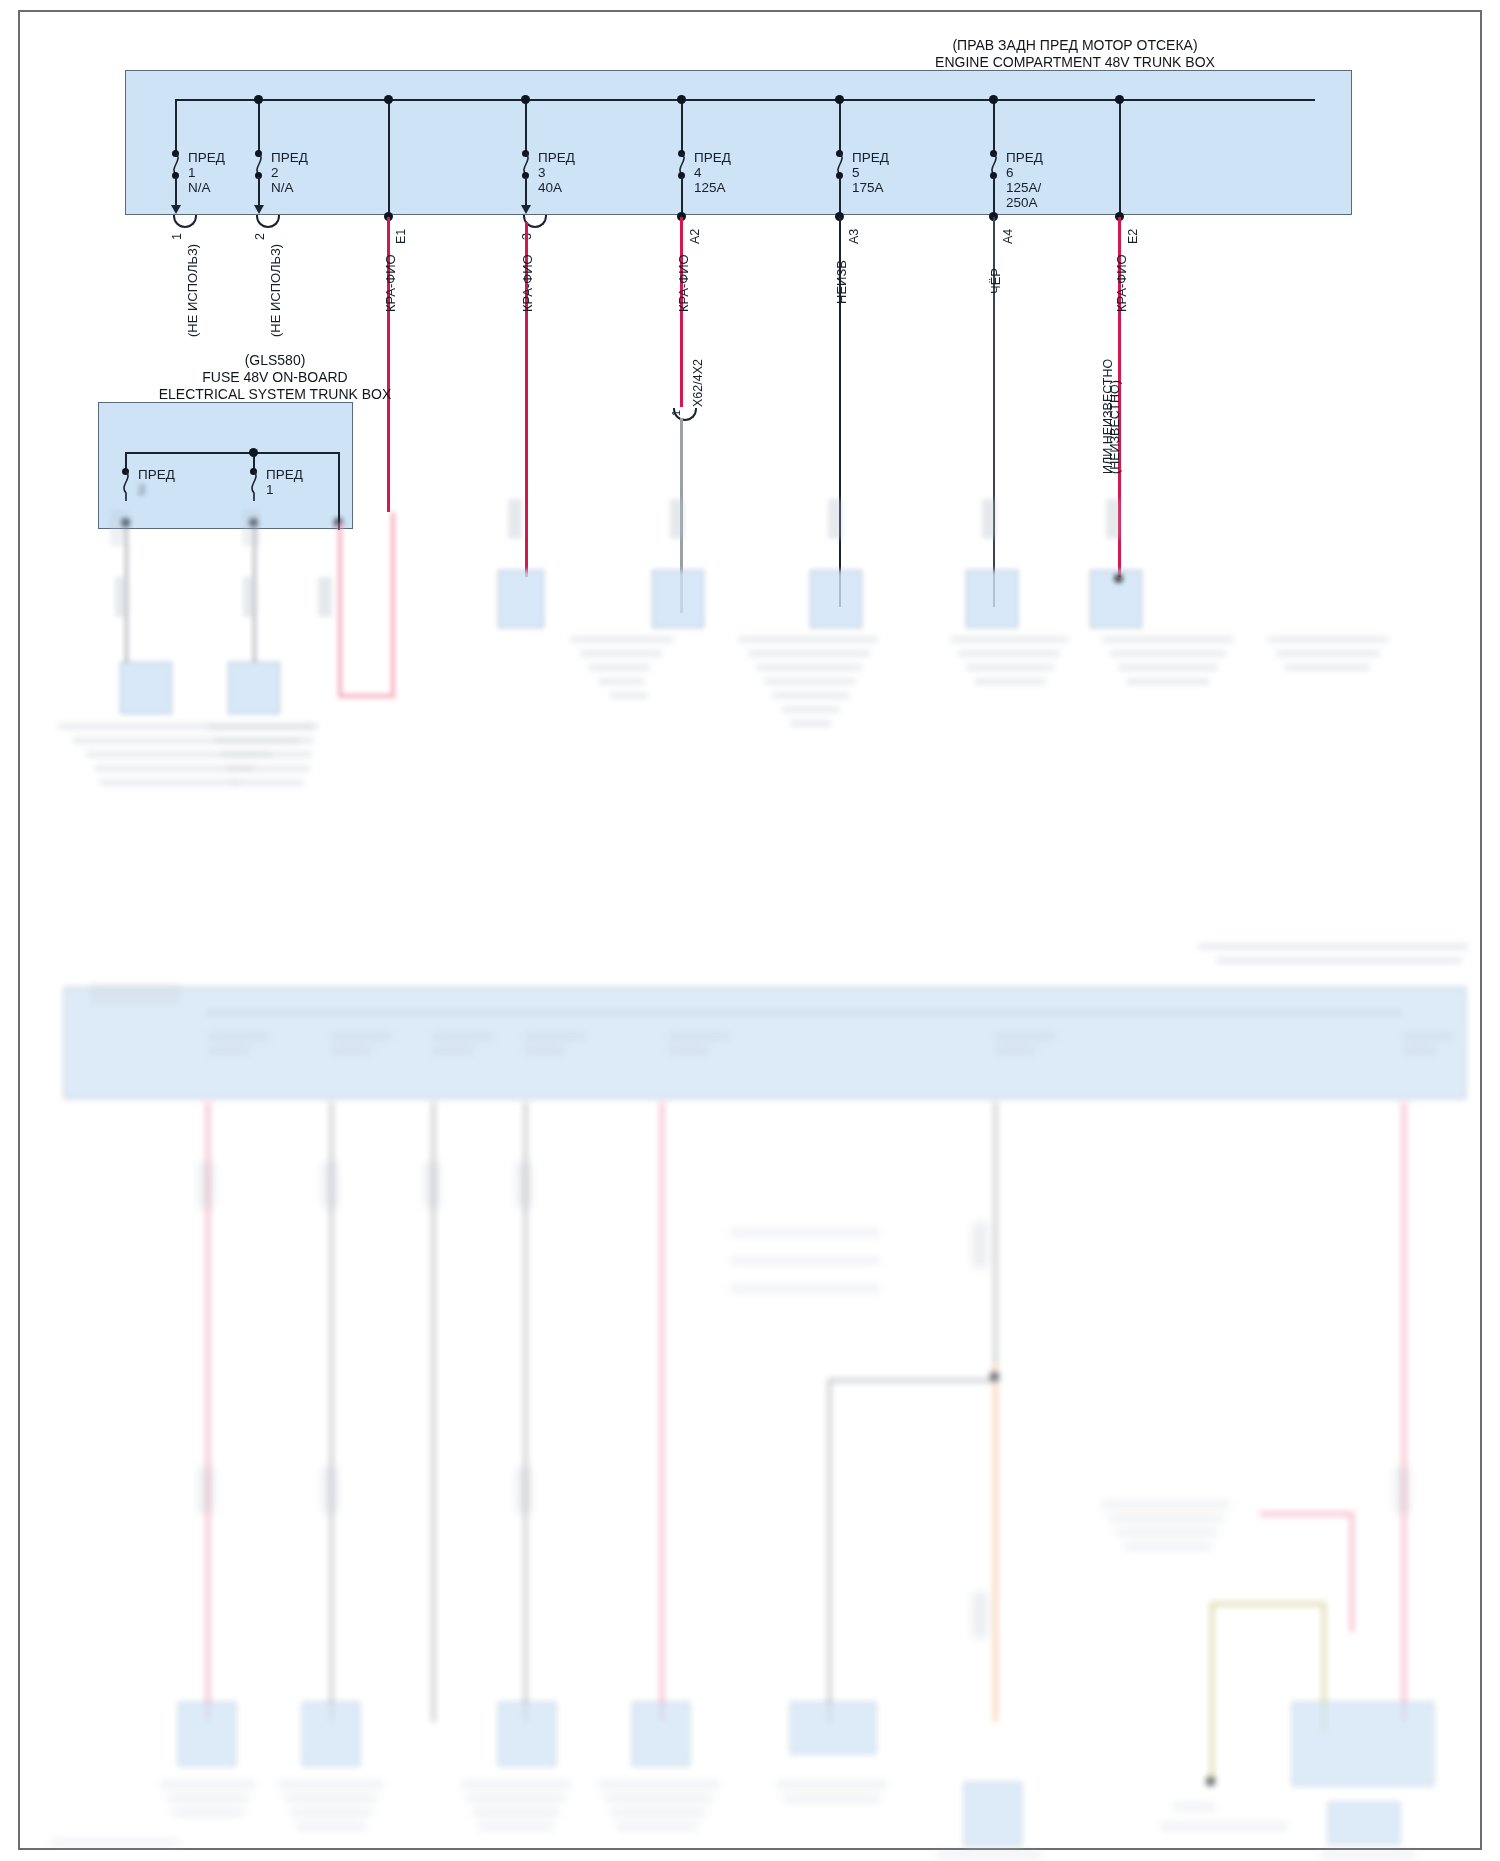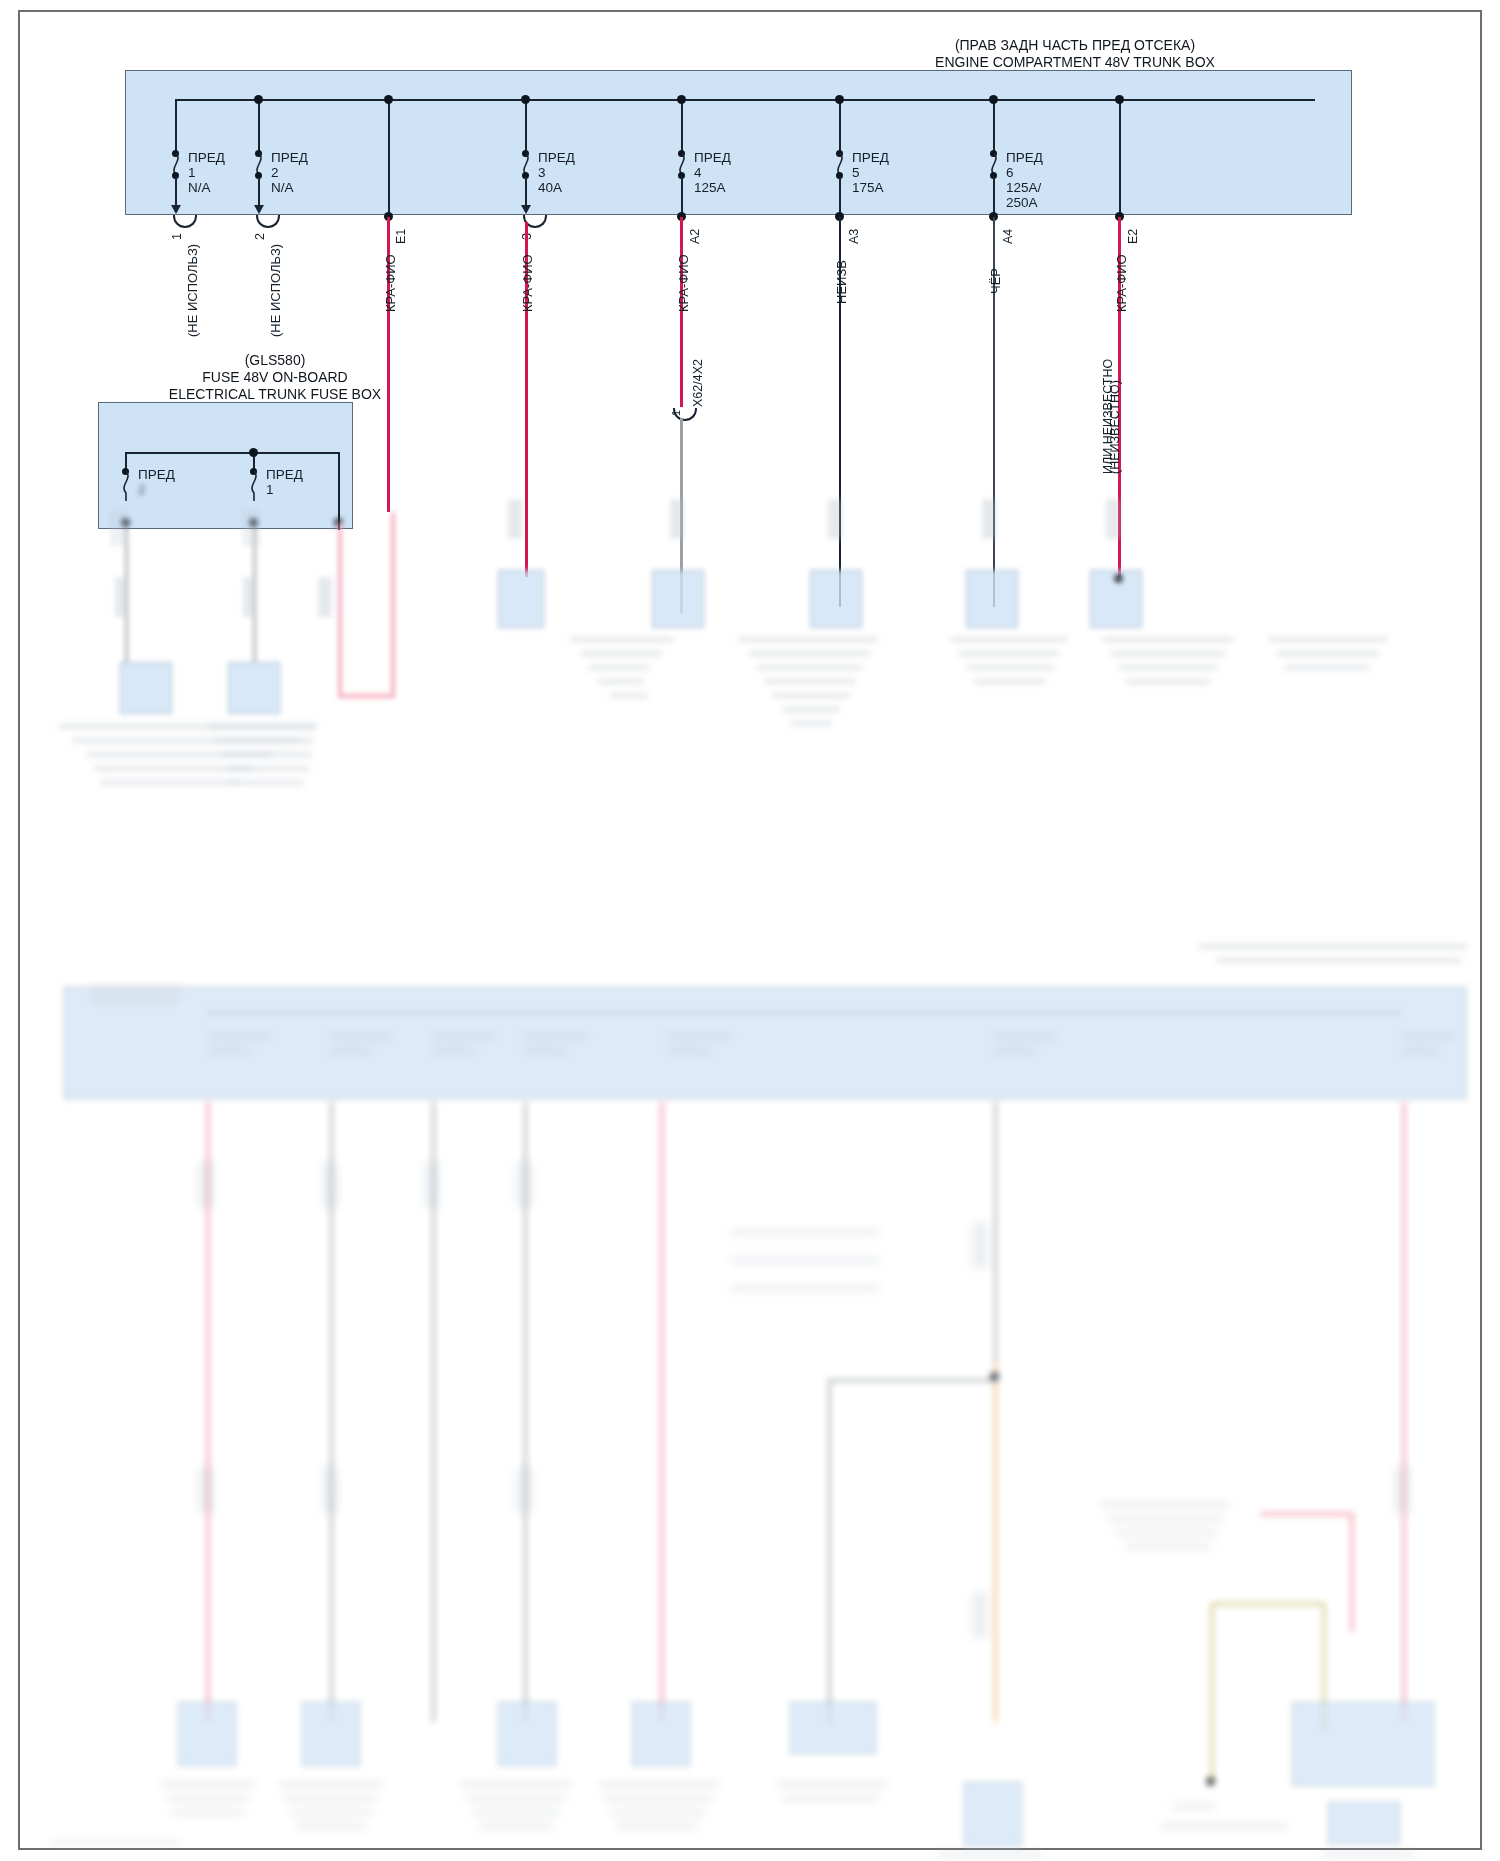--- a/index.html
+++ b/index.html
@@ -36,21 +36,21 @@
   .comp{position:absolute;background:#cfe3f7;border:1px solid #8fa6bb;}
   .ghost{position:absolute;background:#b9c3cc;border-radius:2px;opacity:.45;}
   .ghostline{position:absolute;background:#aeb8c2;height:5px;border-radius:2px;opacity:.5;}
 </style>
 </head>
 <body>
 
 <div id="page">
   <div id="sheet">
 
-    <div class="title" style="left:905px;top:25px;width:300px;">(ПРАВ ЗАДН ЧАСТЬ ПРЕД ОТСЕКА)</div>
+    <div class="title" style="left:905px;top:25px;width:300px;">(ПРАВ ЗАДН ПРЕД МОТОР ОТСЕКА)</div>
     <div class="title" style="left:900px;top:42px;width:310px;">ENGINE COMPARTMENT 48V TRUNK BOX</div>
 
     <div class="box" style="left:105px;top:58px;width:1227px;height:145px;"></div>
 
     <div class="ln hl" style="left:155px;top:87px;width:1140px;"></div>
 
     <div class="ln vl" style="left:155px;top:87px;height:58px;"></div>
     <div class="ln vl" style="left:238px;top:87px;height:58px;"></div>
     <div class="dot" style="left:234px;top:83px;"></div>
     <div class="ln vl" style="left:368px;top:87px;height:118px;"></div>
@@ -163,21 +163,21 @@
 
     <div class="dot" style="left:1095px;top:200px;"></div>
     <div class="pin" style="left:1106px;top:232px;">E2</div>
     <div class="ln red" style="left:1098px;top:205px;height:360px;"></div>
     <div class="rotlbl" style="left:1094px;top:300px;">КРА-ФИО</div>
     <div class="rotlbl" style="left:1081px;top:462px;font-size:12.5px;">ИЛИ НЕИЗВЕСТНО</div>
     <div class="rotlbl" style="left:1088px;top:462px;font-size:12.5px;">(НЕИЗВЕСТНО)</div>
 
     <div class="title" style="left:105px;top:340px;width:300px;">(GLS580)</div>
     <div class="title" style="left:100px;top:357px;width:310px;">FUSE 48V ON-BOARD</div>
-    <div class="title" style="left:95px;top:374px;width:320px;">ELECTRICAL TRUNK FUSE BOX</div>
+    <div class="title" style="left:95px;top:374px;width:320px;">ELECTRICAL SYSTEM TRUNK BOX</div>
 
     <div class="box" style="left:78px;top:390px;width:255px;height:127px;"></div>
     <div class="ln hl" style="left:105px;top:440px;width:215px;"></div>
     <div class="ln vl" style="left:105px;top:440px;height:22px;"></div>
     <div class="ln vl" style="left:233px;top:440px;height:22px;"></div>
     <div class="dot" style="left:229px;top:436px;"></div>
     <div class="ln vl" style="left:318px;top:440px;height:78px;"></div>
 
     <div class="dot sm" style="left:102px;top:456px;"></div>
     <svg class="fuse" style="left:99px;top:459px;" viewBox="0 0 14 30">

